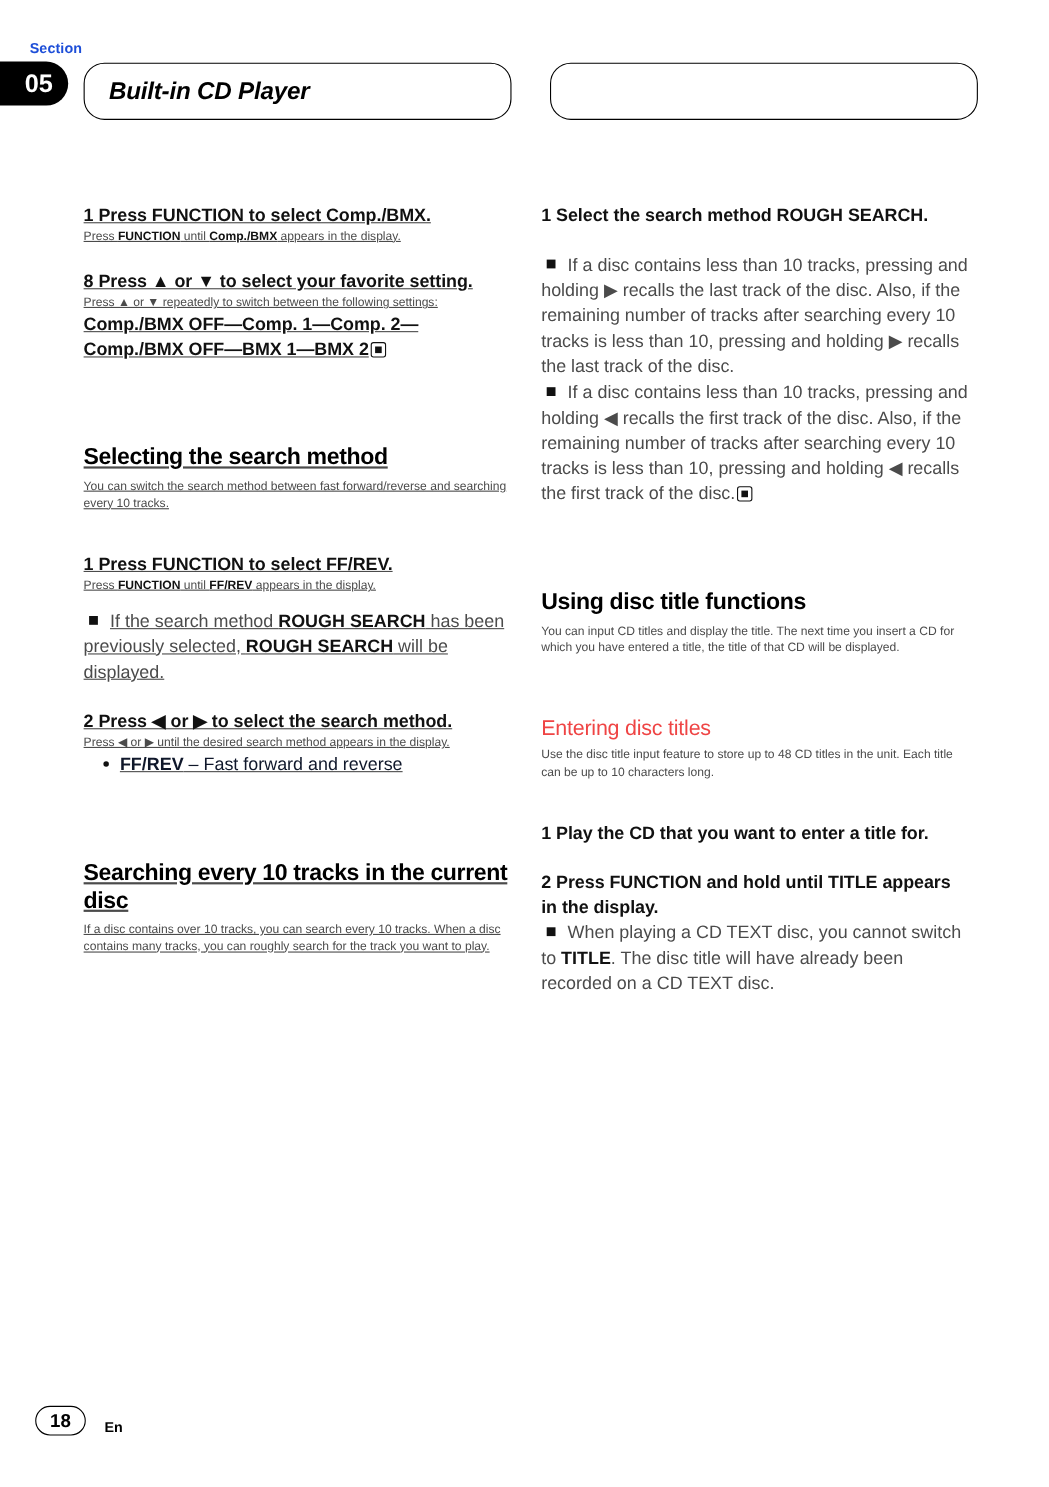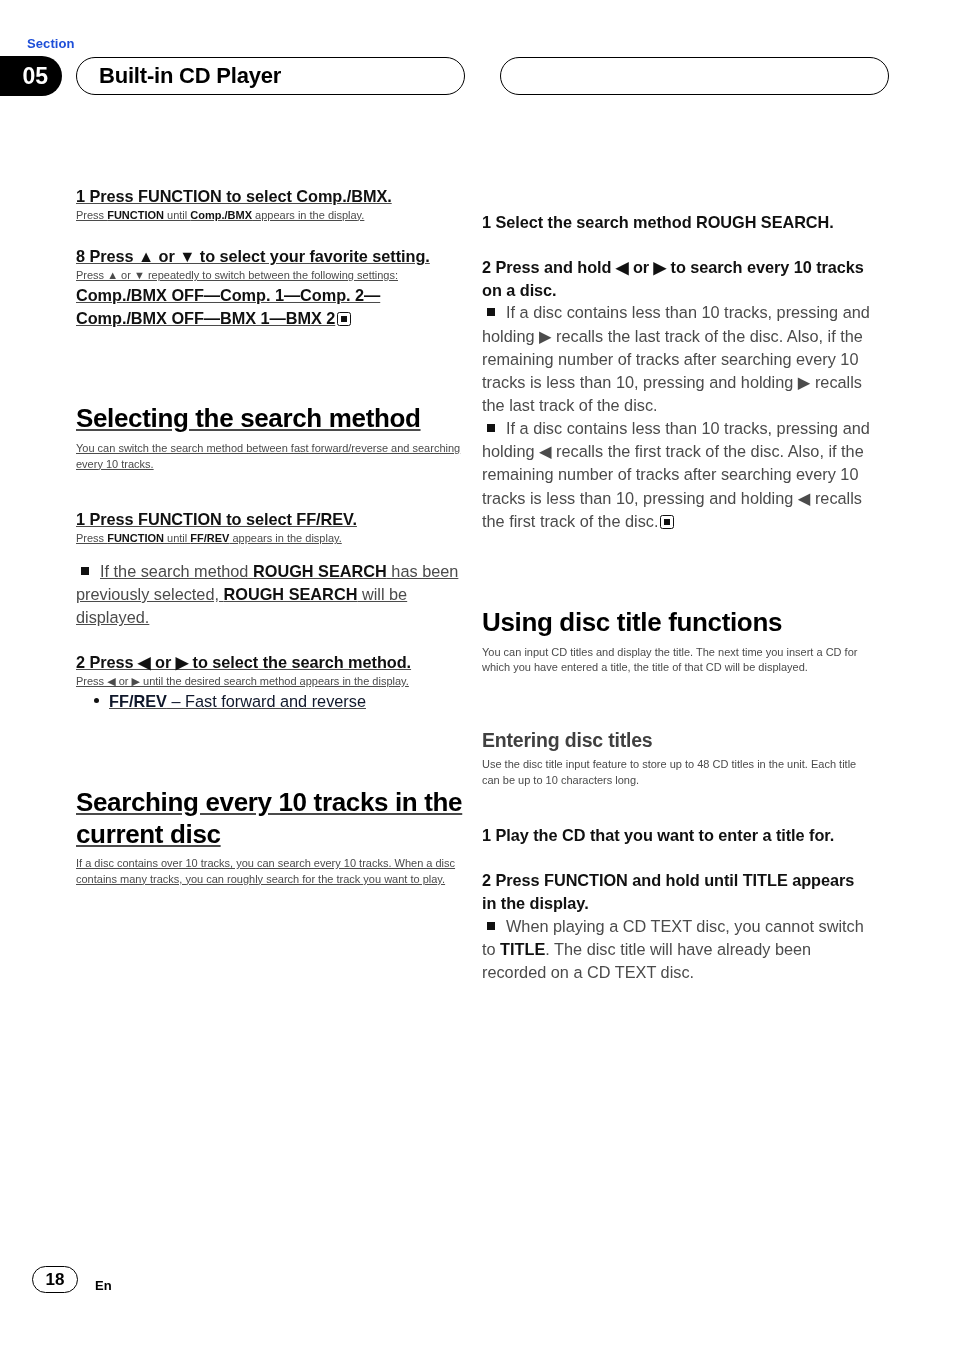--- a/index.html
+++ b/index.html
@@ -49,24 +49,25 @@
   }
   .section-badge-num {
     color: #ffffff;
     font-size: 23px;
     font-weight: bold;
     line-height: 1;
   }
   .header-pill {
     position: absolute;
     top: 57px;
-    height: 38px;
+    height: 52px;
     border: 1.6px solid #000000;
     border-radius: 19px;
     box-sizing: border-box;
+    font-style: italic;
   }
   .header-pill.left {
     left: 76px;
     width: 389px;
   }
   .header-pill.right {
     left: 500px;
     width: 389px;
   }
   .header-pill-title {
@@ -81,35 +82,35 @@
     white-space: nowrap;
   }
 
   
   .col {
     position: absolute;
     top: 185px;
     width: 389px;
   }
   .col.left  { left: 76px; text-decoration: underline; }
-  .col.right { left: 482px; margin-top: 26px; }
+  .col.right { left: 492px; }
 
   
   .h1 {
-    font-size: 26px;
+    font-size: 21px;
     font-weight: bold;
     color: #000000;
     line-height: 1.22;
     letter-spacing: -0.35px;
     margin: 0 0 6px 0;
   }
   .h2 {
     font-size: 19.5px;
-    font-weight: bold;
-    color: #404040;
+    font-weight: normal;
+    color: #ef4444;
     line-height: 1.25;
     letter-spacing: -0.2px;
     margin: 0 0 5px 0;
   }
   .body {
     font-size: 11px;
     line-height: 1.42;
     color: #4b4b4b;
     margin: 0;
   }
@@ -190,21 +191,21 @@
     transform: translate(-50%, -50%);
     width: 6px;
     height: 6px;
     background: #111111;
   }
 
   
   .page-footer {
     position: absolute;
     left: 0;
-    bottom: 12px;
+    bottom: 0;
     width: 954px;
     height: 90px;
   }
   .page-number-pill {
     position: absolute;
     left: 32px;
     top: 16px;
     width: 46px;
     height: 27px;
     border: 1.6px solid #000000;
@@ -286,21 +287,20 @@
   <p class="body">If a disc contains over 10 tracks, you can search every 10 tracks. When a disc contains many tracks, you can roughly search for the track you want to play.</p>
 
 </div>
 
 <div class="col right">
 
   <p class="step">1    Select the search method ROUGH SEARCH.</p>
 
   <div class="gap-md"></div>
 
-  <p class="step">2    Press and hold ◀ or ▶ to search every 10 tracks on a disc.</p>
 
   <p class="note"><span class="sqbullet"></span><span>If a disc contains less than 10 tracks, pressing and holding ▶ recalls the last track of the disc. Also, if the remaining number of tracks after searching every 10 tracks is less than 10, pressing and holding ▶ recalls the last track of the disc.</span></p>
 
   <p class="note"><span class="sqbullet"></span><span>If a disc contains less than 10 tracks, pressing and holding ◀ recalls the first track of the disc. Also, if the remaining number of tracks after searching every 10 tracks is less than 10, pressing and holding ◀ recalls the first track of the disc.</span><span class="eos"></span></p>
 
   <div class="gap-xxl"></div>
 
   <h1 class="h1">Using disc title functions</h1>
   <p class="body">You can input CD titles and display the title. The next time you insert a CD for which you have entered a title, the title of that CD will be displayed.</p>
 

